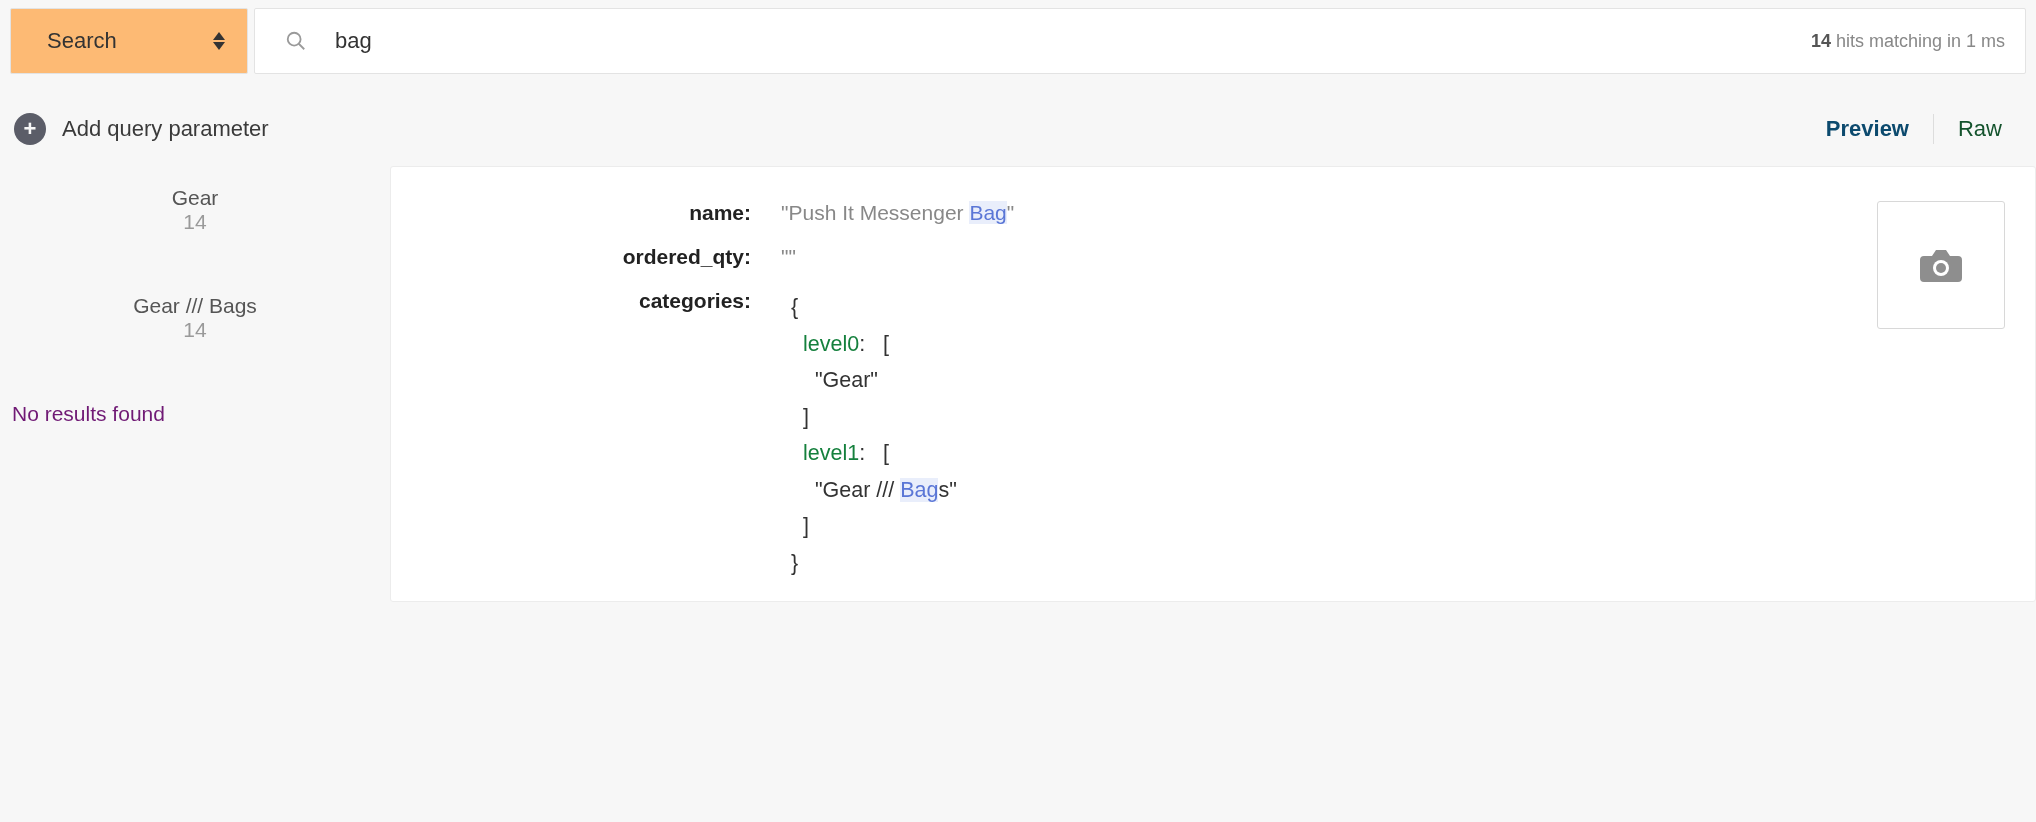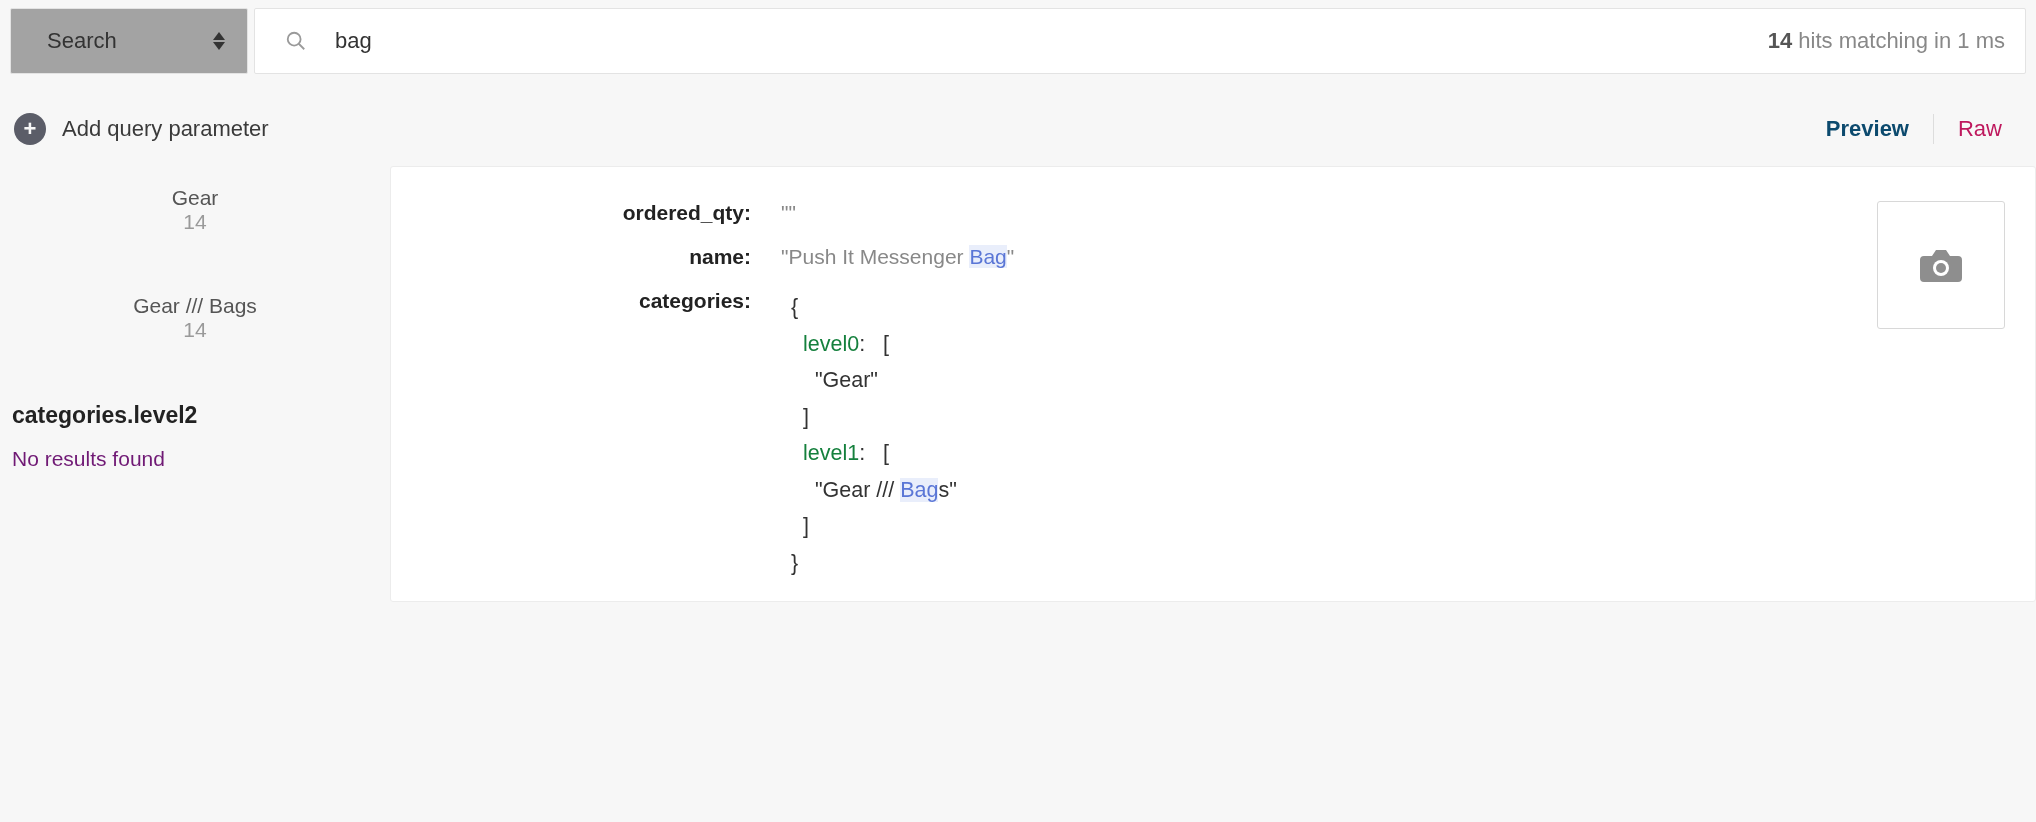--- a/index.html
+++ b/index.html
@@ -14,21 +14,21 @@
   .topbar {
     display: flex;
     align-items: stretch;
     height: 82px;
     padding: 0;
     background: #f7f7f7;
   }
   .search-mode {
     width: 238px;
     border: 1px solid #e3e3e3;
-    background: #a3a3a3;
+    background: #fdba74;
     display: flex;
     align-items: center;
     justify-content: space-between;
     padding: 0 22px 0 36px;
     cursor: pointer;
     margin-left: 10px;
     margin-top: 8px;
     margin-bottom: 8px;
     border-radius: 2px;
     color: #333;
@@ -56,21 +56,21 @@
     border: none;
     outline: none;
     font-size: 22px;
     color: #333;
     margin-left: 28px;
     flex: 1;
     background: transparent;
   }
   .hit-stats {
     color: #888;
-    font-size: 22px;
+    font-size: 18px;
     white-space: nowrap;
     padding-left: 20px;
   }
   .hit-stats strong { color: #555; font-weight: 700; }
 
   
   .subbar {
     display: flex;
     align-items: center;
     justify-content: space-between;
@@ -91,21 +91,21 @@
     display: inline-flex; align-items: center; justify-content: center;
     font-size: 22px; font-weight: 600;
   }
   .view-toggle {
     display: inline-flex;
     align-items: center;
     font-size: 22px;
   }
   .view-toggle .tab {
     padding: 4px 20px;
-    color: #be185d;
+    color: #14532d;
     cursor: pointer;
   }
   .view-toggle .tab.active { color: #0c4a6e; font-weight: 700; }
   .view-toggle .divider {
     width: 1px; height: 30px; background: #ddd;
     margin: 0 4px;
   }
 
   
   .body {
@@ -264,37 +264,36 @@
     </div>
 
     <div class="facet-block">
       <div class="facet-row">
         <span>Gear /// Bags</span>
         <span class="count">14</span>
       </div>
     </div>
 
     <div class="facet-block" style="margin-bottom:0">
-      <div class="facet-title">categories.level2</div>
       <div class="facet-empty">No results found</div>
     </div>
 
   </div>
 
   <div class="result-card">
     <div class="record">
+
+      <div class="rec-row">
+        <div class="rec-key">name:</div>
+        <div class="rec-val"><span>"</span><span>Push It Messenger </span><span class="hl">Bag</span><span></span><span>"</span></div>
+      </div>
 
       <div class="rec-row">
         <div class="rec-key">ordered_qty:</div>
         <div class="rec-val">""</div>
-      </div>
-
-      <div class="rec-row">
-        <div class="rec-key">name:</div>
-        <div class="rec-val"><span>"</span><span>Push It Messenger </span><span class="hl">Bag</span><span></span><span>"</span></div>
       </div>
 
       <div class="rec-row" style="margin-bottom:0">
         <div class="rec-key">categories:</div>
         <div class="obj-block">
           <span class="tri">
             <svg width="14" height="12" viewBox="0 0 14 12">
                 <polygon points="0,0 14,0 7,12" fill="#888"></polygon>
               </svg>
           </span>

